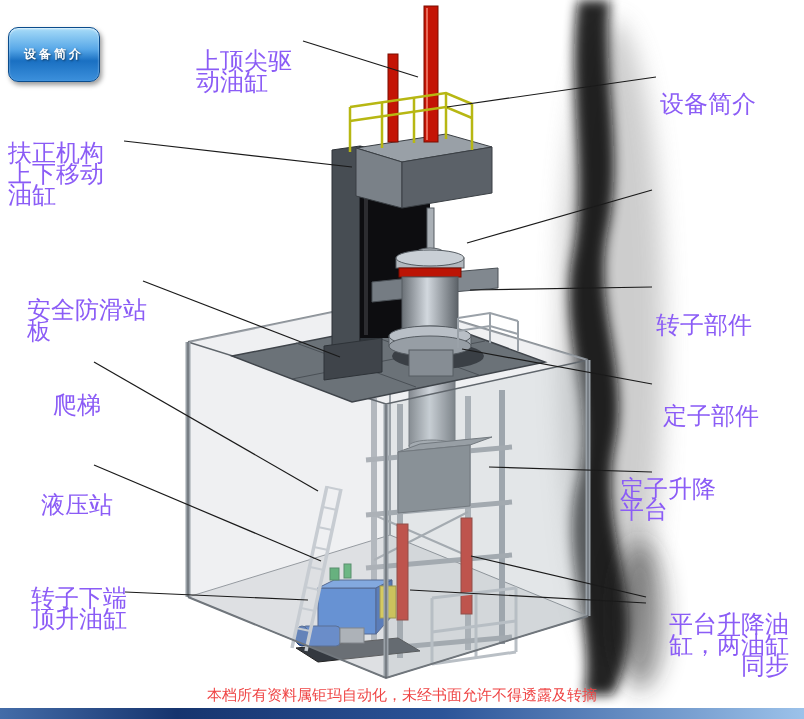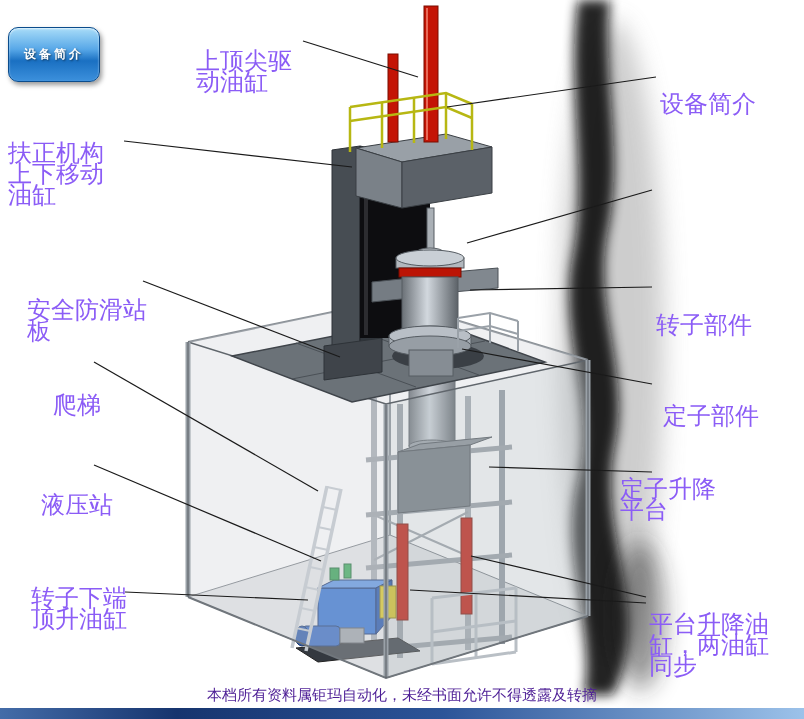--- a/index.html
+++ b/index.html
@@ -19,21 +19,21 @@
     color:#ffffff;font-size:12px;font-weight:bold;letter-spacing:3px;
     text-shadow:1px 1px 2px rgba(0,0,0,.55);
   }
   .callout{
     position:absolute;color:#8b5cf6;font-size:24px;line-height:21px;
     word-break:break-all;
     margin-top:31px;
   }
   .footer-text{
     position:absolute;left:0;right:0;top:686px;text-align:center;
-    font-size:15px;color:#4c1d95;
+    font-size:15px;color:#ef4444;
   }
   .footer-bar{
     position:absolute;left:0;bottom:0;width:804px;height:11px;
     background:linear-gradient(90deg,#446ca8 0%,#16346e 22%,#2c5498 55%,#9cc2ea 100%);
   }
 </style>
 </head>
 <body>
 
 <div class="stage">
@@ -236,18 +236,18 @@
   <div class="callout" style="left:53px;top:364px;width:60px;">爬梯</div>
 
   <div class="callout" style="left:656px;top:375px;width:110px;text-align:center;">定子部件</div>
 
   <div class="callout" style="left:41px;top:464px;width:80px;">液压站</div>
 
   <div class="callout" style="left:620px;top:448px;width:98px;">定子升降平台</div>
 
   <div class="callout" style="left:29px;top:557px;width:98px;text-align:right;">转子下端顶升油缸</div>
 
-  <div class="callout" style="left:649px;top:583px;width:140px;">平台升降油缸，两油缸同步</div>
+  <div class="callout" style="left:649px;top:583px;width:140px;text-align:right;">平台升降油缸，两油缸同步</div>
 
   <div class="footer-text">本档所有资料属钜玛自动化，未经书面允许不得透露及转摘</div>
   <div class="footer-bar"></div>
 
 </div>
 
 </body></html>

